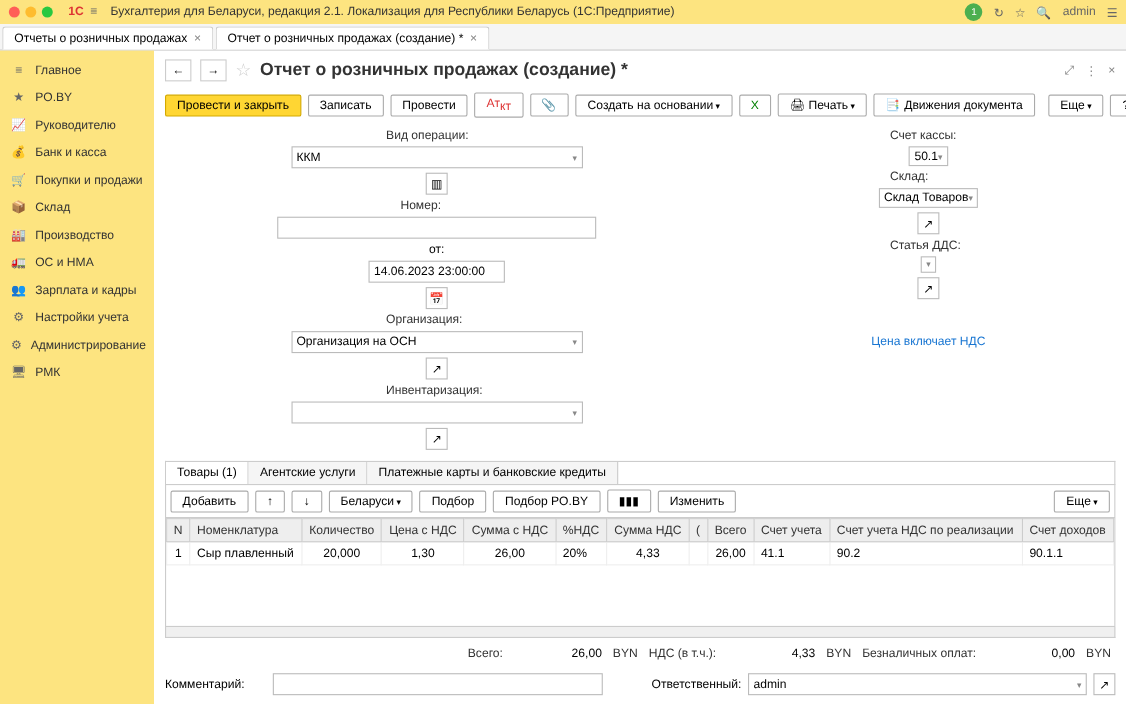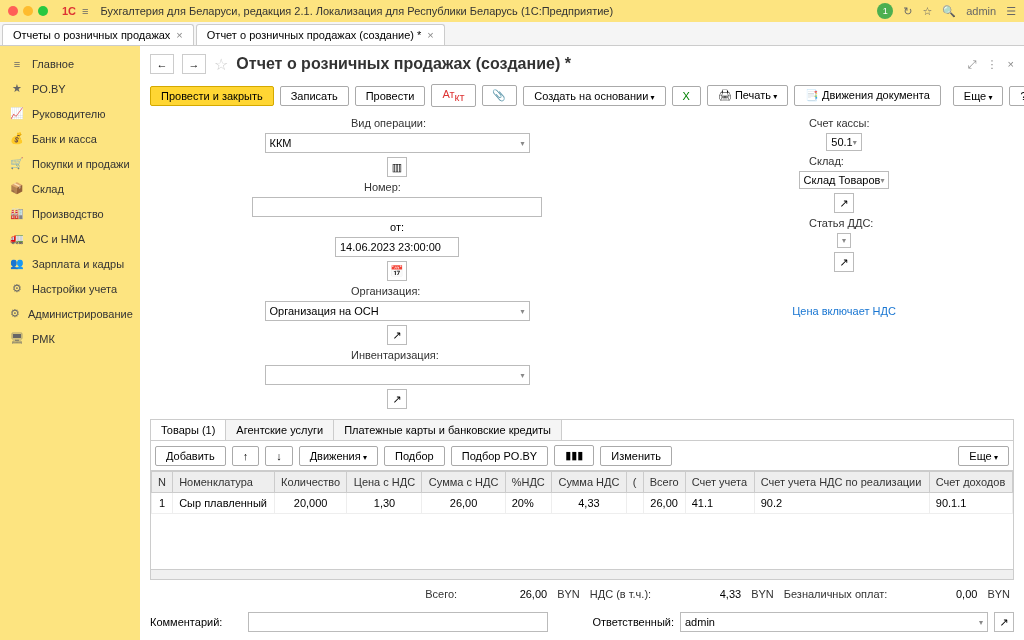--- a/index.html
+++ b/index.html
@@ -247,21 +247,21 @@
     <div class="subtabs">
       <div class="subtab active">Товары (1)</div>
       <div class="subtab">Агентские услуги</div>
       <div class="subtab">Платежные карты и банковские кредиты</div>
     </div>
 
     <div class="tab-toolbar">
       <span class="btn">Добавить</span>
       <span class="btn">↑</span>
       <span class="btn">↓</span>
-      <span class="btn btn-drop">Движения</span>
+      <span class="btn btn-drop">Беларуси</span>
       <span class="btn">Подбор</span>
       <span class="btn">Подбор PO.BY</span>
       <span class="btn">▮▮▮</span>
       <span class="btn">Изменить</span>
       <span style="flex:1"></span>
       <span class="btn btn-drop">Еще</span>
     </div>
 
     <div class="table-wrap">
       <table>

